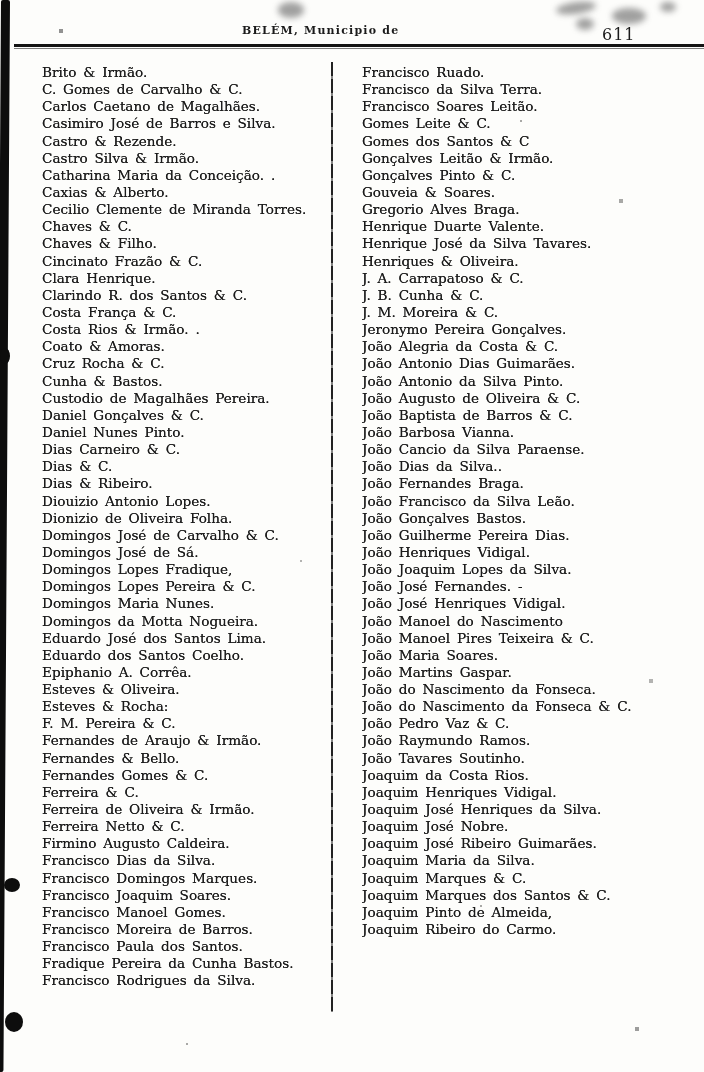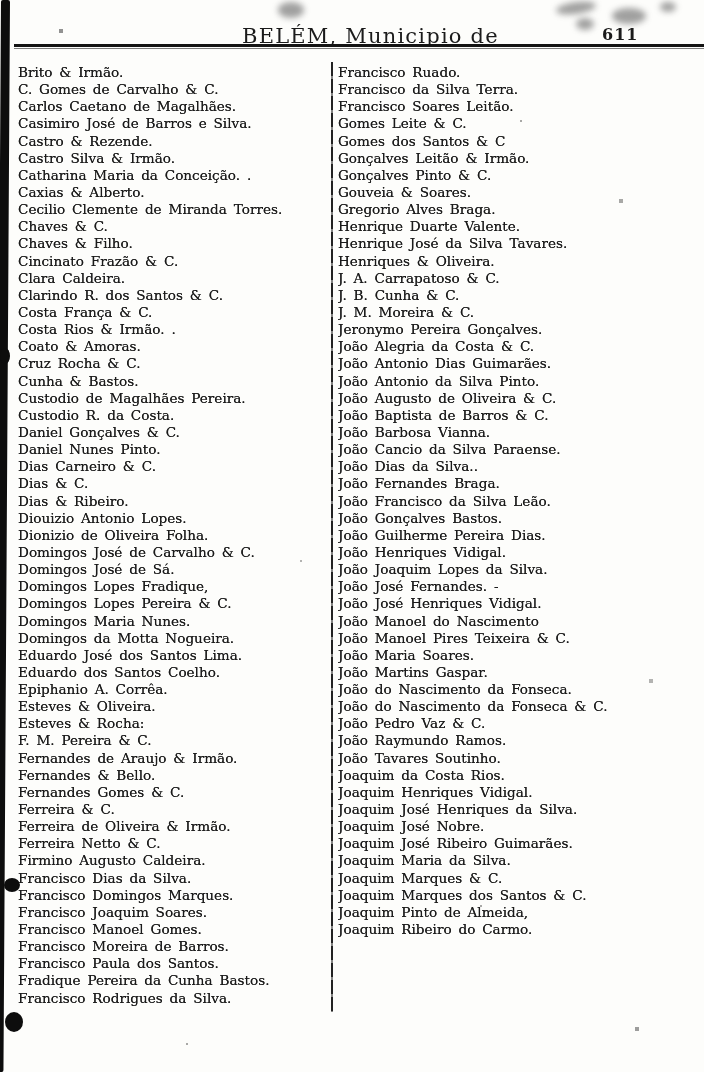--- a/index.html
+++ b/index.html
@@ -43,37 +43,38 @@
       520px 120px 0 0 rgba(40,40,40,.4),
       300px 560px 0 0 rgba(40,40,40,.35),
       650px 680px 0 1px rgba(40,40,40,.35),
       480px 905px 0 0 rgba(40,40,40,.4),
       636px 1028px 0 1px rgba(40,40,40,.45),
       186px 1043px 0 0 rgba(40,40,40,.4);
   }
 
   .header-title{
     position:absolute;left:242px;top:24px;
-    font-size:21px;font-weight:normal;letter-spacing:1.2px;
+    font-size:11px;font-weight:bold;letter-spacing:1.2px;
     white-space:nowrap;
   }
   .page-number{
     position:absolute;left:602px;top:25px;
-    font-size:16px;font-weight:bold;letter-spacing:1px;
+    font-size:16px;font-weight:normal;letter-spacing:1px;
   }
   .header-rule{
     position:absolute;left:14px;top:44px;width:690px;height:5px;
     background:linear-gradient(#141414 0 55%,transparent 55% 70%,rgba(20,20,20,.55) 70% 100%);
   }
 
   .col{
     position:absolute;top:64px;height:952px;
     font-size:13.6px;
     text-shadow:0 0 .5px rgba(0,0,0,.75);
     word-spacing:2.5px;
+    margin-left:24px;
   }
   .col-left{left:18px;width:310px;}
   .col-right{left:338px;width:362px;}
   .entry{height:17.15px;line-height:17.15px;white-space:nowrap;overflow:hidden;}
 
   .column-divider{
     position:absolute;left:331px;top:62px;width:2px;height:950px;
     background:repeating-linear-gradient(#222 0 14px,rgba(34,34,34,.55) 14px 17px);
   }
 </style>
@@ -104,29 +105,28 @@
       <div class="entry">Carlos Caetano de Magalhães.</div>
       <div class="entry">Casimiro José de Barros e Silva.</div>
       <div class="entry">Castro &amp; Rezende.</div>
       <div class="entry">Castro Silva &amp; Irmão.</div>
       <div class="entry">Catharina Maria da Conceição. .</div>
       <div class="entry">Caxias &amp; Alberto.</div>
       <div class="entry">Cecilio Clemente de Miranda Torres.</div>
       <div class="entry">Chaves &amp; C.</div>
       <div class="entry">Chaves &amp; Filho.</div>
       <div class="entry">Cincinato Frazão &amp; C.</div>
-      <div class="entry">Clara Caldeira.</div>
+      <div class="entry">Clara Henrique.</div>
       <div class="entry">Clarindo R. dos Santos &amp; C.</div>
       <div class="entry">Costa França &amp; C.</div>
       <div class="entry">Costa Rios &amp; Irmão. .</div>
       <div class="entry">Coato &amp; Amoras.</div>
       <div class="entry">Cruz Rocha &amp; C.</div>
       <div class="entry">Cunha &amp; Bastos.</div>
       <div class="entry">Custodio de Magalhães Pereira.</div>
-      <div class="entry">Custodio R. da Costa.</div>
       <div class="entry">Daniel Gonçalves &amp; C.</div>
       <div class="entry">Daniel Nunes Pinto.</div>
       <div class="entry">Dias Carneiro &amp; C.</div>
       <div class="entry">Dias &amp; C.</div>
       <div class="entry">Dias &amp; Ribeiro.</div>
       <div class="entry">Diouizio Antonio Lopes.</div>
       <div class="entry">Dionizio de Oliveira Folha.</div>
       <div class="entry">Domingos José de Carvalho &amp; C.</div>
       <div class="entry">Domingos José de Sá.</div>
       <div class="entry">Domingos Lopes Fradique,</div>

